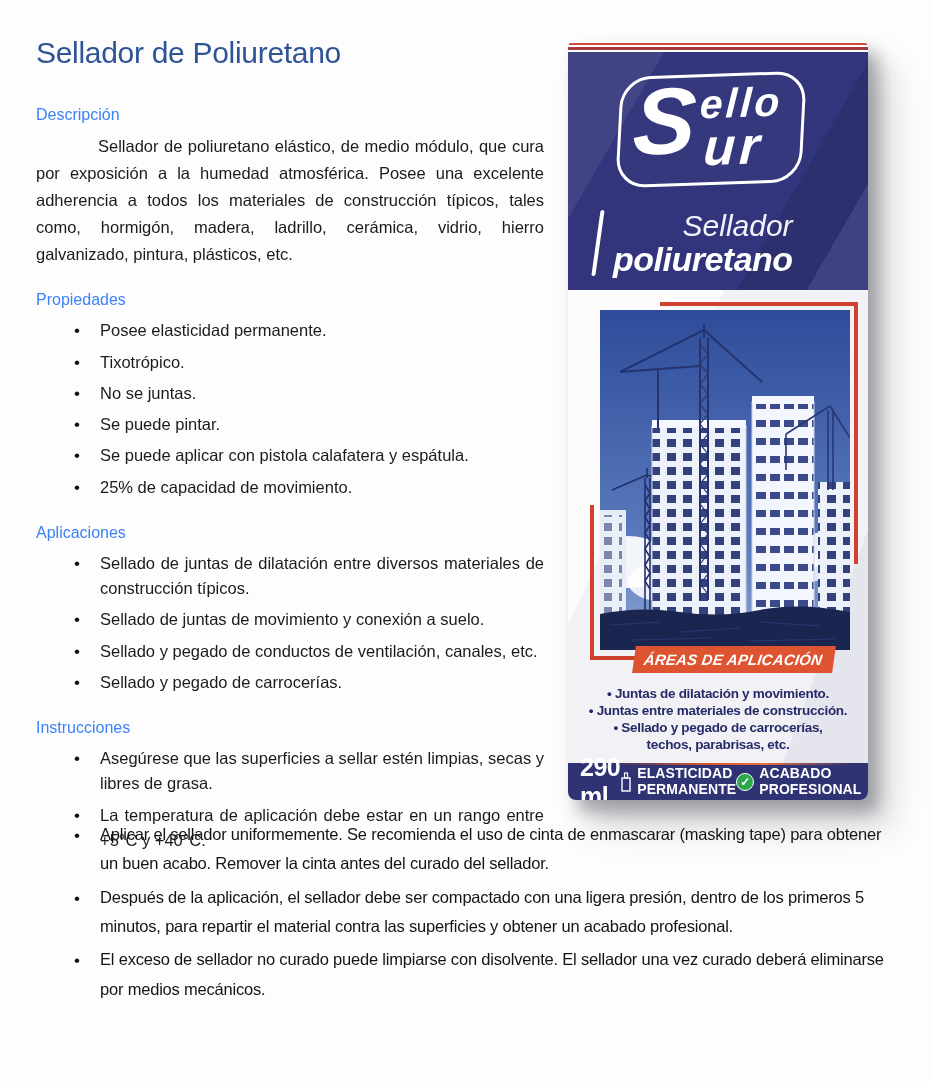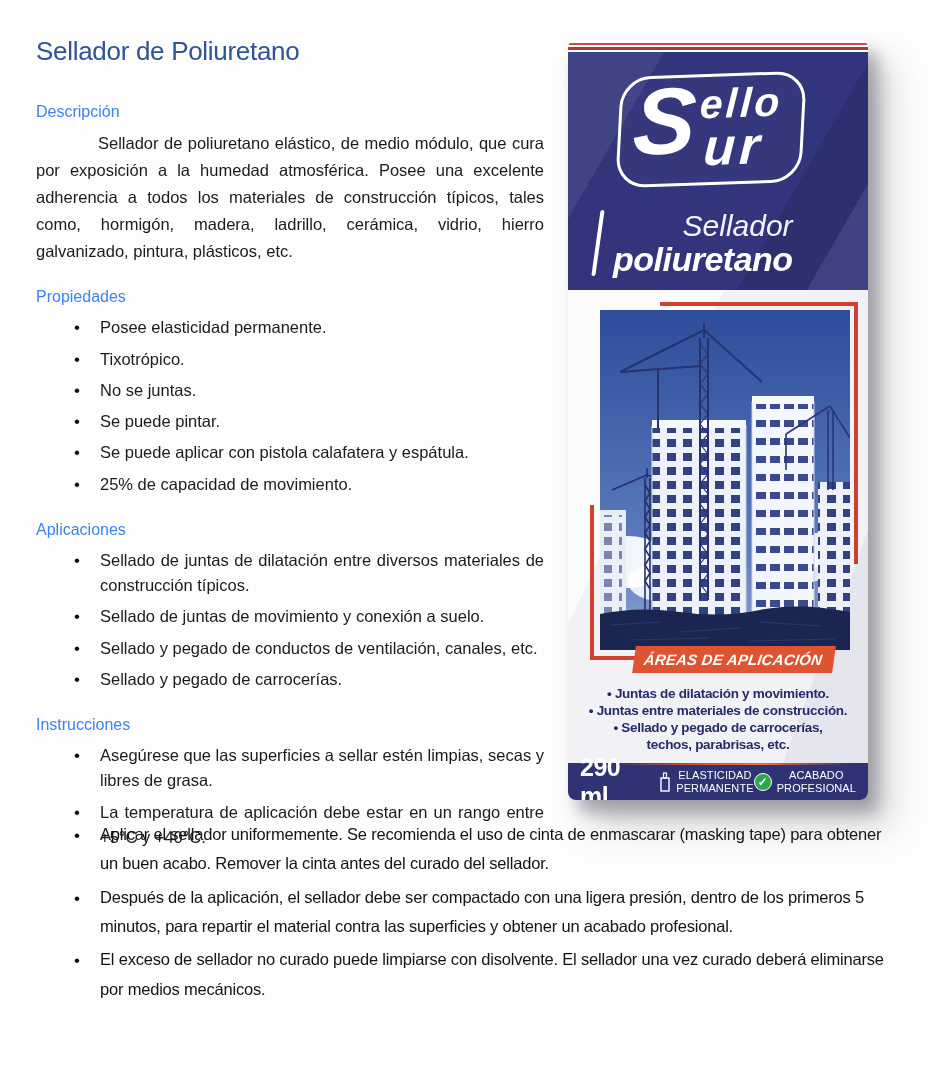--- a/index.html
+++ b/index.html
@@ -2,21 +2,21 @@
 <html><head>
 <meta charset="utf-8">
 <style>
   * { box-sizing: border-box; margin: 0; padding: 0; }
   html,body { background:#ffffff; }
   body { font-family: "Liberation Sans", sans-serif; }
   .page { position:relative; width:931px; height:1081px; background:#fdfdfd; overflow:hidden; }
 
   
   .doc-col { position:absolute; left:36px; top:36px; width:508px; }
-  .doc-title { font-size:26px; font-weight:500; color:#2F5496; letter-spacing:-0.3px; margin-bottom:36px; }
+  .doc-title { font-size:30px; font-weight:500; color:#2F5496; letter-spacing:-0.3px; margin-bottom:36px; }
   .sec-heading { font-size:16px; font-weight:400; color:#3b82f6; margin:24px 0 9px; }
   .body-par { font-size:16.5px; line-height:1.63; color:#1b1b1b; text-align:justify; text-indent:62px; }
   .doc-list { list-style:none; margin-top:4px; }
   .doc-list li { position:relative; padding-left:64px; font-size:16.5px; line-height:1.53; margin-bottom:6px; color:#1b1b1b; text-align:justify; }
   .doc-list li::before { content:"•"; position:absolute; left:38px; top:0; font-size:17px; color:#111; }
   .wide-list { position:absolute; left:36px; top:820px; width:862px; list-style:none; }
   .wide-list li { position:relative; padding-left:64px; font-size:16.5px; line-height:1.78; margin-bottom:4px; color:#141414; letter-spacing:-0.2px; text-align:left; }
   .wide-list li::before { content:"•"; position:absolute; left:38px; top:1px; font-size:17px; color:#111; }
 
   
@@ -57,21 +57,21 @@
             padding:5px 12px 5px 10px; transform:skewX(-8deg); white-space:nowrap; }
   .label-bullets { position:absolute; top:395px; left:0; right:0; text-align:center; }
   .label-bullets div { font-size:13.5px; font-weight:bold; color:#272A68; line-height:17px; letter-spacing:-0.3px; }
 
   .label-bottom { position:relative; height:37px; background:#2F3273; display:flex; align-items:center;
                   justify-content:space-between; padding:9px 12px; }
   .label-bottom::before { content:""; position:absolute; top:0; left:0; right:0; height:2px;
       background: linear-gradient(90deg, rgba(223,84,48,0) 15%, #D4572E 45%, #E8703F 65%, rgba(223,84,48,0) 95%); }
   .vol { font-size:25px; font-weight:bold; color:#fff; letter-spacing:-0.5px; }
   .badge { display:flex; align-items:center; gap:5px; }
-  .badge-text { color:#fff; font-size:11px; font-weight:normal; line-height:1.12; letter-spacing:0.1px;text-align:center; }
+  .badge-text { color:#fff; font-size:14px; font-weight:bold; line-height:1.12; letter-spacing:0.1px; }
   .check-circle { width:18px; height:18px; border-radius:50%; background:#2BA84A; color:#fff;
                   display:flex; align-items:center; justify-content:center; font-size:12px; font-weight:bold;
                   border:1.5px solid #fff; }
 </style>
 </head>
 <body>
 
 <div class="page">
 
   <div class="doc-col">

